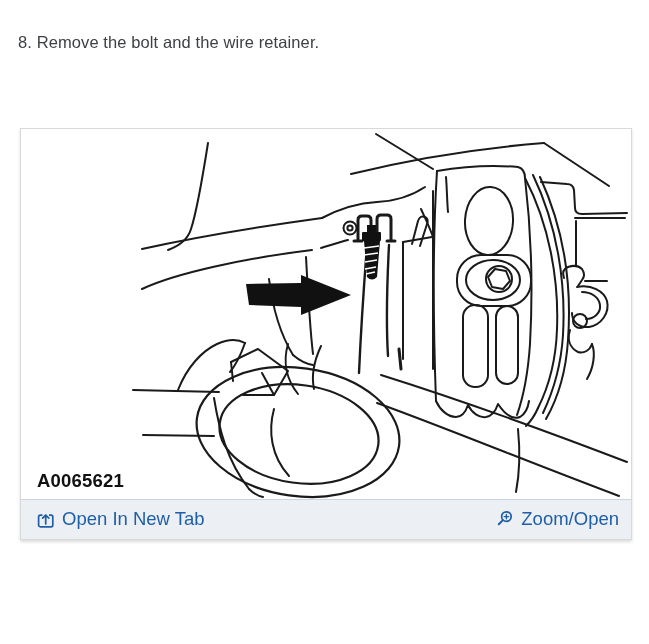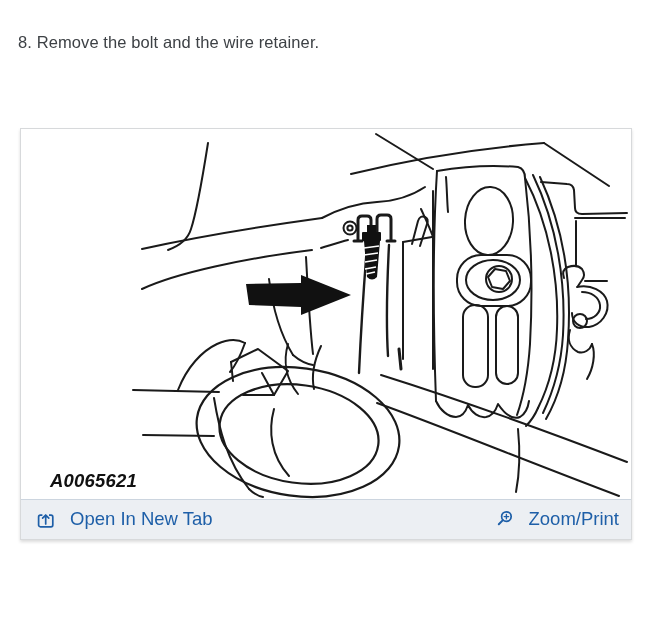--- a/index.html
+++ b/index.html
@@ -23,35 +23,34 @@
     position: absolute; left: 20px; top: 128px; width: 610px;
     background: #fff;
     border: 1px solid var(--c-card-border, #d7d9db);
     box-shadow: 0 2px 3px rgba(0,0,0,0.14);
     box-sizing: content-box;
   }
   .figure-image { position: relative; width: 608px; height: 370px; background: #fff; }
   .figure-image svg.diagram { position: absolute; left: 0; top: 0; }
 
   .figure-label {
-    position: absolute; left: 29px; bottom: 7px;
+    position: absolute; left: 16px; bottom: 7px;
     font-size: 18.5px; font-weight: bold; color: var(--c-label-text, #111);
     letter-spacing: 0.2px;
-    font-style: italic;
   }
 
   .figure-toolbar {
     height: 40px;
     background: var(--c-toolbar-background, #eceff3);
     border-top: 1px solid var(--c-toolbar-border, #ccd5df);
     display: flex; align-items: center; justify-content: space-between;
     padding: 0 12px 0 16px; box-sizing: border-box;
   }
   .toolbar-link {
-    display: flex; align-items: center; gap: 15px;
+    display: flex; align-items: center; gap: 7px;
     color: var(--c-link, #1e5fa8);
     font-size: 18.5px; text-decoration: none; cursor: pointer;
     line-height: 1;
   }
   .toolbar-link .ticon { flex: 0 0 auto; display: block; }
 </style>
 </head>
 <body>
 
 <div class="page">
@@ -169,20 +168,20 @@
         </svg>
         <span>Open In New Tab</span>
       </a>
 
       <a class="toolbar-link">
         <svg class="ticon" width="19" height="19" viewBox="0 0 19 19" xmlns="http://www.w3.org/2000/svg">
           <circle cx="11.4" cy="6.6" r="4.8" fill="none" stroke="#1e5fa8" stroke-width="1.7"></circle>
           <path d="M 11.4,4.4 L 11.4,8.8 M 9.2,6.6 L 13.6,6.6" stroke="#1e5fa8" stroke-width="1.4" fill="none" stroke-linecap="round"></path>
           <path d="M 7.9,10.1 L 3.8,14.2" stroke="#1e5fa8" stroke-width="2" fill="none" stroke-linecap="round"></path>
         </svg>
-        <span>Zoom/Print</span>
+        <span>Zoom/Open</span>
       </a>
 
     </div>
   </div>
 
 
 </div>
 
 </body></html>

